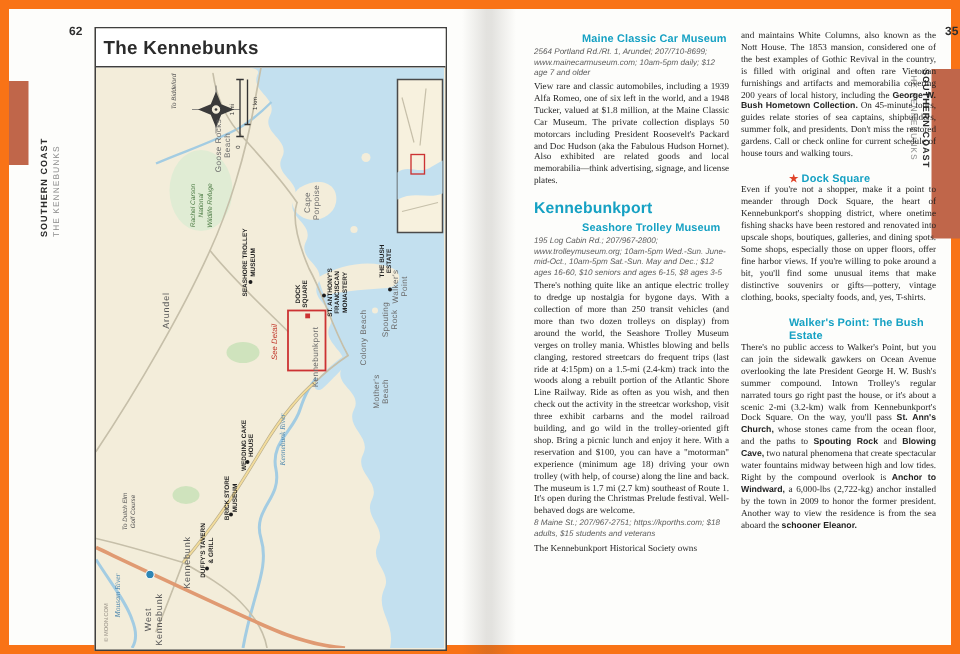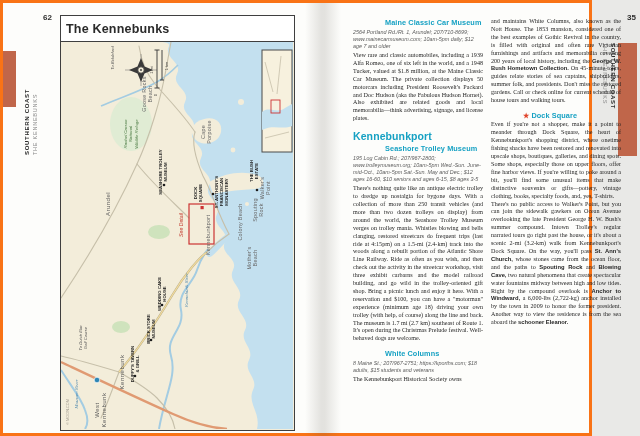--- a/index.html
+++ b/index.html
@@ -1,18 +1,18 @@
 <!DOCTYPE html>
 <html><head>
 <meta charset="utf-8">
 <style>
   * { margin:0; padding:0; box-sizing:border-box; }
   html,body { width:640px; height:436px; overflow:hidden; background:#e9e9e7; }
-  .spread { position:relative; width:592px; height:436px; background:#fdfdfb;
-            font-family:"Liberation Sans", sans-serif; border:3px solid #f97316; }
+  .spread { position:relative; width:640px; height:436px; background:#fdfdfb;
+            font-family:"Liberation Sans", sans-serif; border:6px solid #f97316; }
   .gutter { position:absolute; left:302px; top:0; width:36px; height:436px;
             background:linear-gradient(to right, rgba(0,0,0,0), rgba(90,85,75,0.16) 45%, rgba(90,85,75,0.16) 55%, rgba(0,0,0,0)); }
 
   .pagenum { position:absolute; font-size:8px; font-weight:bold; color:#2e2e2e; }
   #pn-left { left:40px; top:10px; }
   #pn-right { left:624px; top:10px; }
 
   
   .tabblock { position:absolute; background:#c0664a; }
   #tab-left-block { left:0; top:48px; width:13px; height:56px; }
@@ -205,29 +205,29 @@
     <div class="col" id="col1">
       <div class="h-sight">Maine Classic Car Museum</div>
       <div class="info">2564 Portland Rd./Rt. 1, Arundel; 207/710-8699; www.mainecarmuseum.com; 10am-5pm daily; $12 age 7 and older</div>
       <div class="body">View rare and classic automobiles, including a 1939 Alfa Romeo, one of six left in the world, and a 1948 Tucker, valued at $1.8 million, at the Maine Classic Car Museum. The private collection displays 50 motorcars including President Roosevelt's Packard and Doc Hudson (aka the Fabulous Hudson Hornet). Also exhibited are related goods and local memorabilia—think advertising, signage, and license plates.</div>
 
       <div class="h-city">Kennebunkport</div>
       <div class="h-sight" style="margin-top:0;">Seashore Trolley Museum</div>
       <div class="info">195 Log Cabin Rd.; 207/967-2800; www.trolleymuseum.org; 10am-5pm Wed.-Sun. June-mid-Oct., 10am-5pm Sat.-Sun. May and Dec.; $12 ages 16-60, $10 seniors and ages 6-15, $8 ages 3-5</div>
       <div class="body">There's nothing quite like an antique electric trolley to dredge up nostalgia for bygone days. With a collection of more than 250 transit vehicles (and more than two dozen trolleys on display) from around the world, the Seashore Trolley Museum verges on trolley mania. Whistles blowing and bells clanging, restored streetcars do frequent trips (last ride at 4:15pm) on a 1.5-mi (2.4-km) track into the woods along a rebuilt portion of the Atlantic Shore Line Railway. Ride as often as you wish, and then check out the activity in the streetcar workshop, visit three exhibit carbarns and the model railroad building, and go wild in the trolley-oriented gift shop. Bring a picnic lunch and enjoy it here. With a reservation and $100, you can have a "motorman" experience (minimum age 18) driving your own trolley (with help, of course) along the line and back. The museum is 1.7 mi (2.7 km) southeast of Route 1. It's open during the Christmas Prelude festival. Well-behaved dogs are welcome.</div>
 
-      <div class="h-sight">White Columns</div>
       <div class="info">8 Maine St.; 207/967-2751; https://kporths.com; $18 adults, $15 students and veterans</div>
       <div class="body">The Kennebunkport Historical Society owns</div>
     </div>
 
     <div class="col" id="col2">
       <div class="body" style="margin-top:1px;"><span>and maintains White Columns, also known as the Nott House. The 1853 mansion, considered one of the best examples of Gothic Revival in the country, is filled with original and often rare Victorian furnishings and artifacts and memorabilia covering 200 years of local history, including the </span><b>George W. Bush Hometown Collection.</b><span> On 45-minute tours, guides relate stories of sea captains, shipbuilders, summer folk, and presidents. Don't miss the restored gardens. Call or check online for current schedule of house tours and walking tours.</span></div>
 
       <div class="h-sight"><span class="star">★</span><span>Dock Square</span></div>
       <div class="body">Even if you're not a shopper, make it a point to meander through Dock Square, the heart of Kennebunkport's shopping district, where onetime fishing shacks have been restored and renovated into upscale shops, boutiques, galleries, and dining spots. Some shops, especially those on upper floors, offer fine harbor views. If you're willing to poke around a bit, you'll find some unusual items that make distinctive souvenirs or gifts—pottery, vintage clothing, books, specialty foods, and, yes, T-shirts.</div>
 
+      <div class="h-sight">Walker's Point: The Bush Estate</div>
       <div class="body"><span>There's no public access to Walker's Point, but you can join the sidewalk gawkers on Ocean Avenue overlooking the late President George H. W. Bush's summer compound. Intown Trolley's regular narrated tours go right past the house, or it's about a scenic 2-mi (3.2-km) walk from Kennebunkport's Dock Square. On the way, you'll pass </span><b>St. Ann's Church,</b><span> whose stones came from the ocean floor, and the paths to </span><b>Spouting Rock</b><span> and </span><b>Blowing Cave,</b><span> two natural phenomena that create spectacular water fountains midway between high and low tides. Right by the compound overlook is </span><b>Anchor to Windward,</b><span> a 6,000-lbs (2,722-kg) anchor installed by the town in 2009 to honor the former president. Another way to view the residence is from the sea aboard the </span><b>schooner Eleanor.</b></div>
     </div>
   </div>
 
   <div class="gutter"></div>
 </div>
 
 </body></html>

